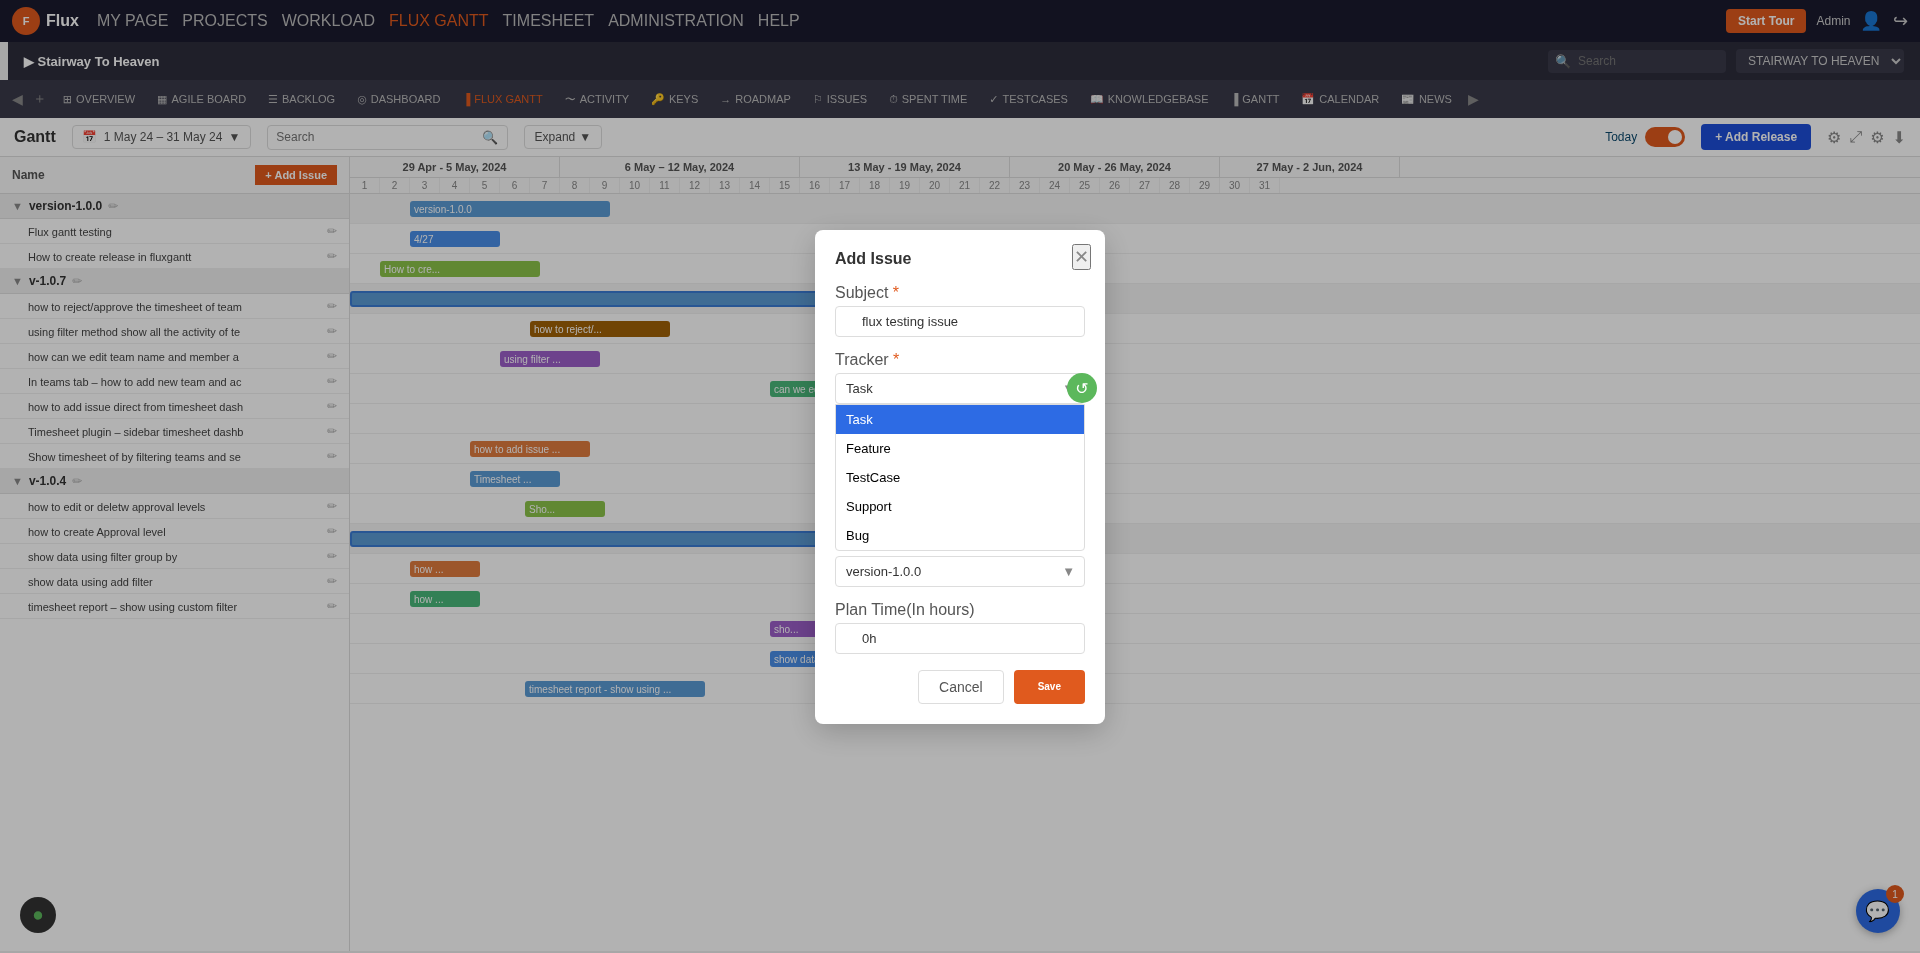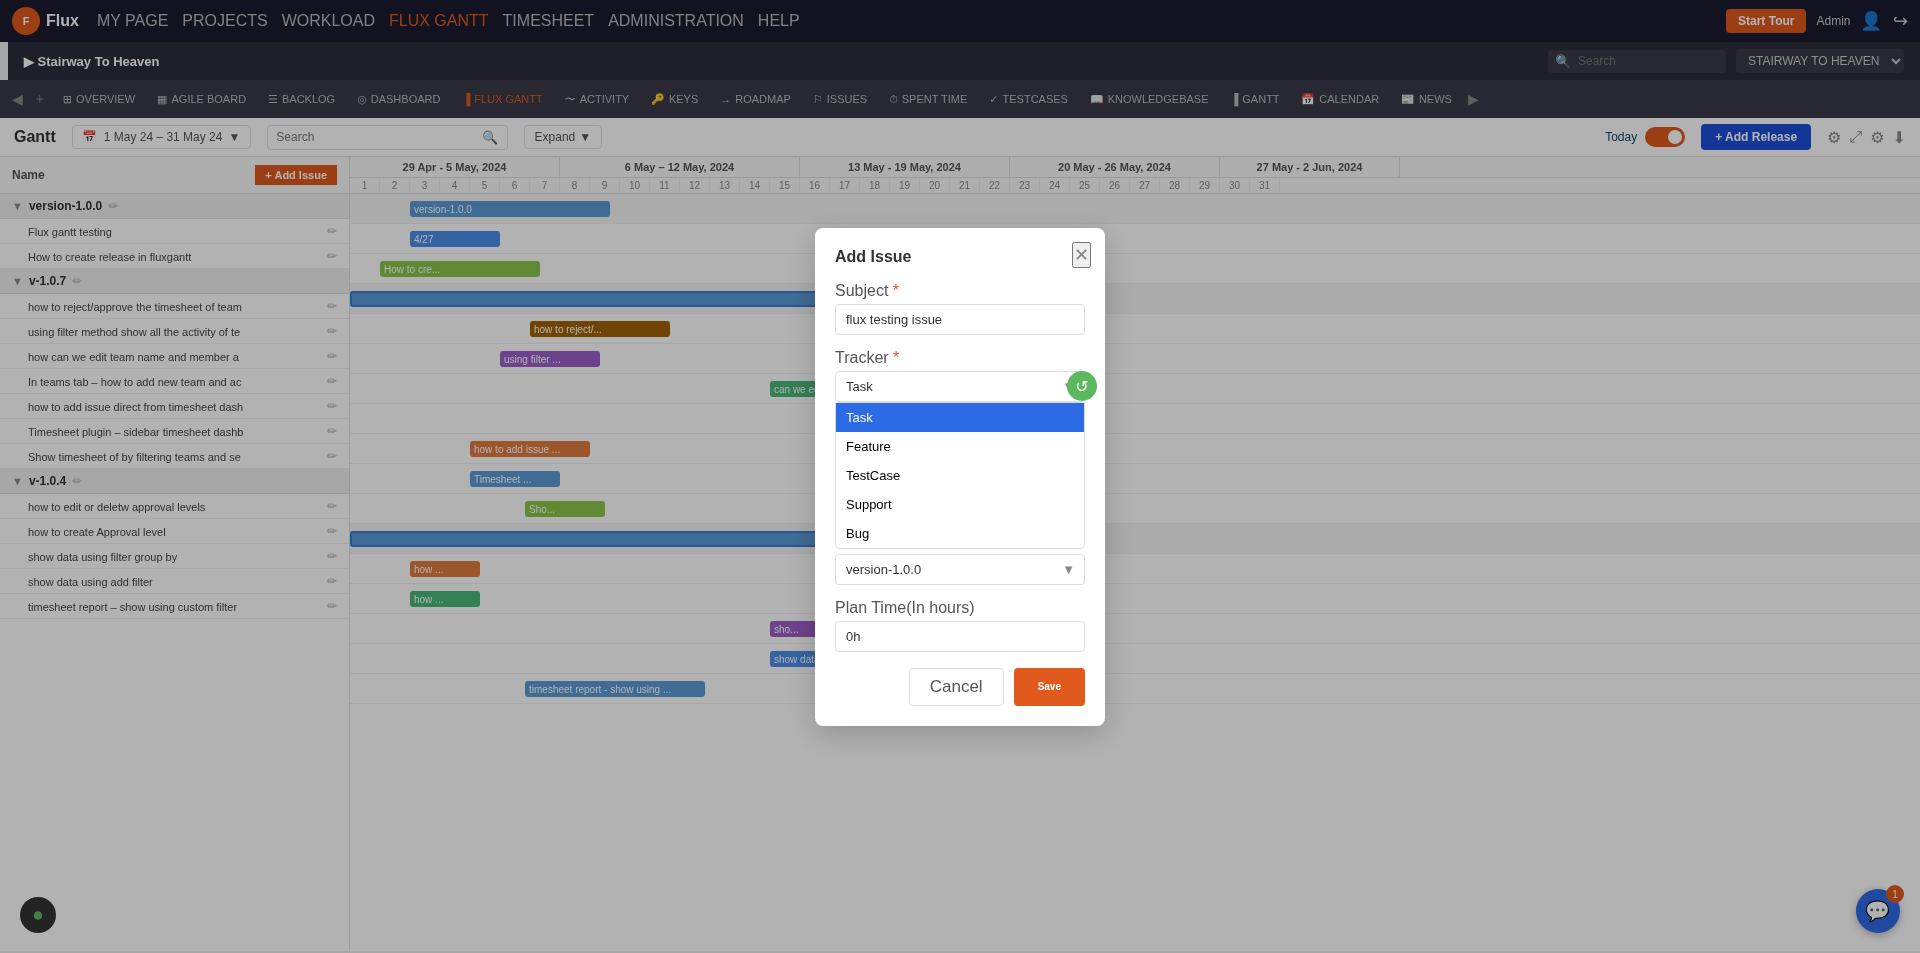--- a/index.html
+++ b/index.html
@@ -135,36 +135,36 @@
     }
     .modal {
       background: white; border-radius: 8px; width: 290px; padding: 20px; position: relative; box-shadow: 0 8px 30px rgba(0,0,0,0.2);
     }
     .modal-title { font-size: 16px; font-weight: 700; color: #333; margin-bottom: 16px; }
     .modal-close { position: absolute; top: 14px; right: 14px; cursor: pointer; color: #888; font-size: 18px; }
     .form-group { margin-bottom: 14px; }
     .form-label { font-size: 16px; color: #555; margin-bottom: 4px; display: block; }
     .required { color: #e05a1e; }
     .form-input {
-      width: 100%; border: 1px solid #ddd; border-radius: 4px; padding: 7px 10px; font-size: 13px; outline: none; color: #333;
+      width: 100%; border: 1px solid #ddd; border-radius: 4px; padding: 7px 26px; font-size: 13px; outline: none; color: #333;
     }
     .form-select-wrap { position: relative; }
     .form-select {
       width: 100%; border: 1px solid #ddd; border-radius: 4px; padding: 7px 10px; font-size: 13px; outline: none; color: #333; appearance: none; background: white; cursor: pointer;
     }
     .select-arrow { position: absolute; right: 10px; top: 50%; transform: translateY(-50%); color: #888; pointer-events: none; }
     .dropdown-list {
       position: absolute; top: 100%; left: 0; right: 0; background: white; border: 1px solid #ddd; border-radius: 0 0 4px 4px; z-index: 10; list-style: none; overflow: hidden;
     }
     .dropdown-list li { padding: 7px 10px; font-size: 13px; cursor: pointer; }
     .dropdown-list li.selected { background: #2d6be4; color: white; }
 
     .modal-actions { display: flex; gap: 10px; justify-content: flex-end; margin-top: 16px; }
     .cancel-btn {
-      border: 1px solid #ddd; background: white; color: #555; padding: 8px 20px; border-radius: 4px; cursor: pointer; font-size: 17px;
+      border: 1px solid #ddd; background: white; color: #555; padding: 8px 20px; border-radius: 4px; cursor: pointer; font-size: 14px;
     }
     .save-btn {
       background: #e05a1e; color: white; border: none; padding: 8px 24px; border-radius: 4px; cursor: pointer; font-size: 10px; font-weight: 600;
     }
 
     .green-circle {
       width: 30px; height: 30px; background: #5cb85c; border-radius: 50%; position: absolute; right: -12px; top: 50%; transform: translateY(-50%); display: flex; align-items: center; justify-content: center; color: white; font-size: 16px;
     }
 
     

